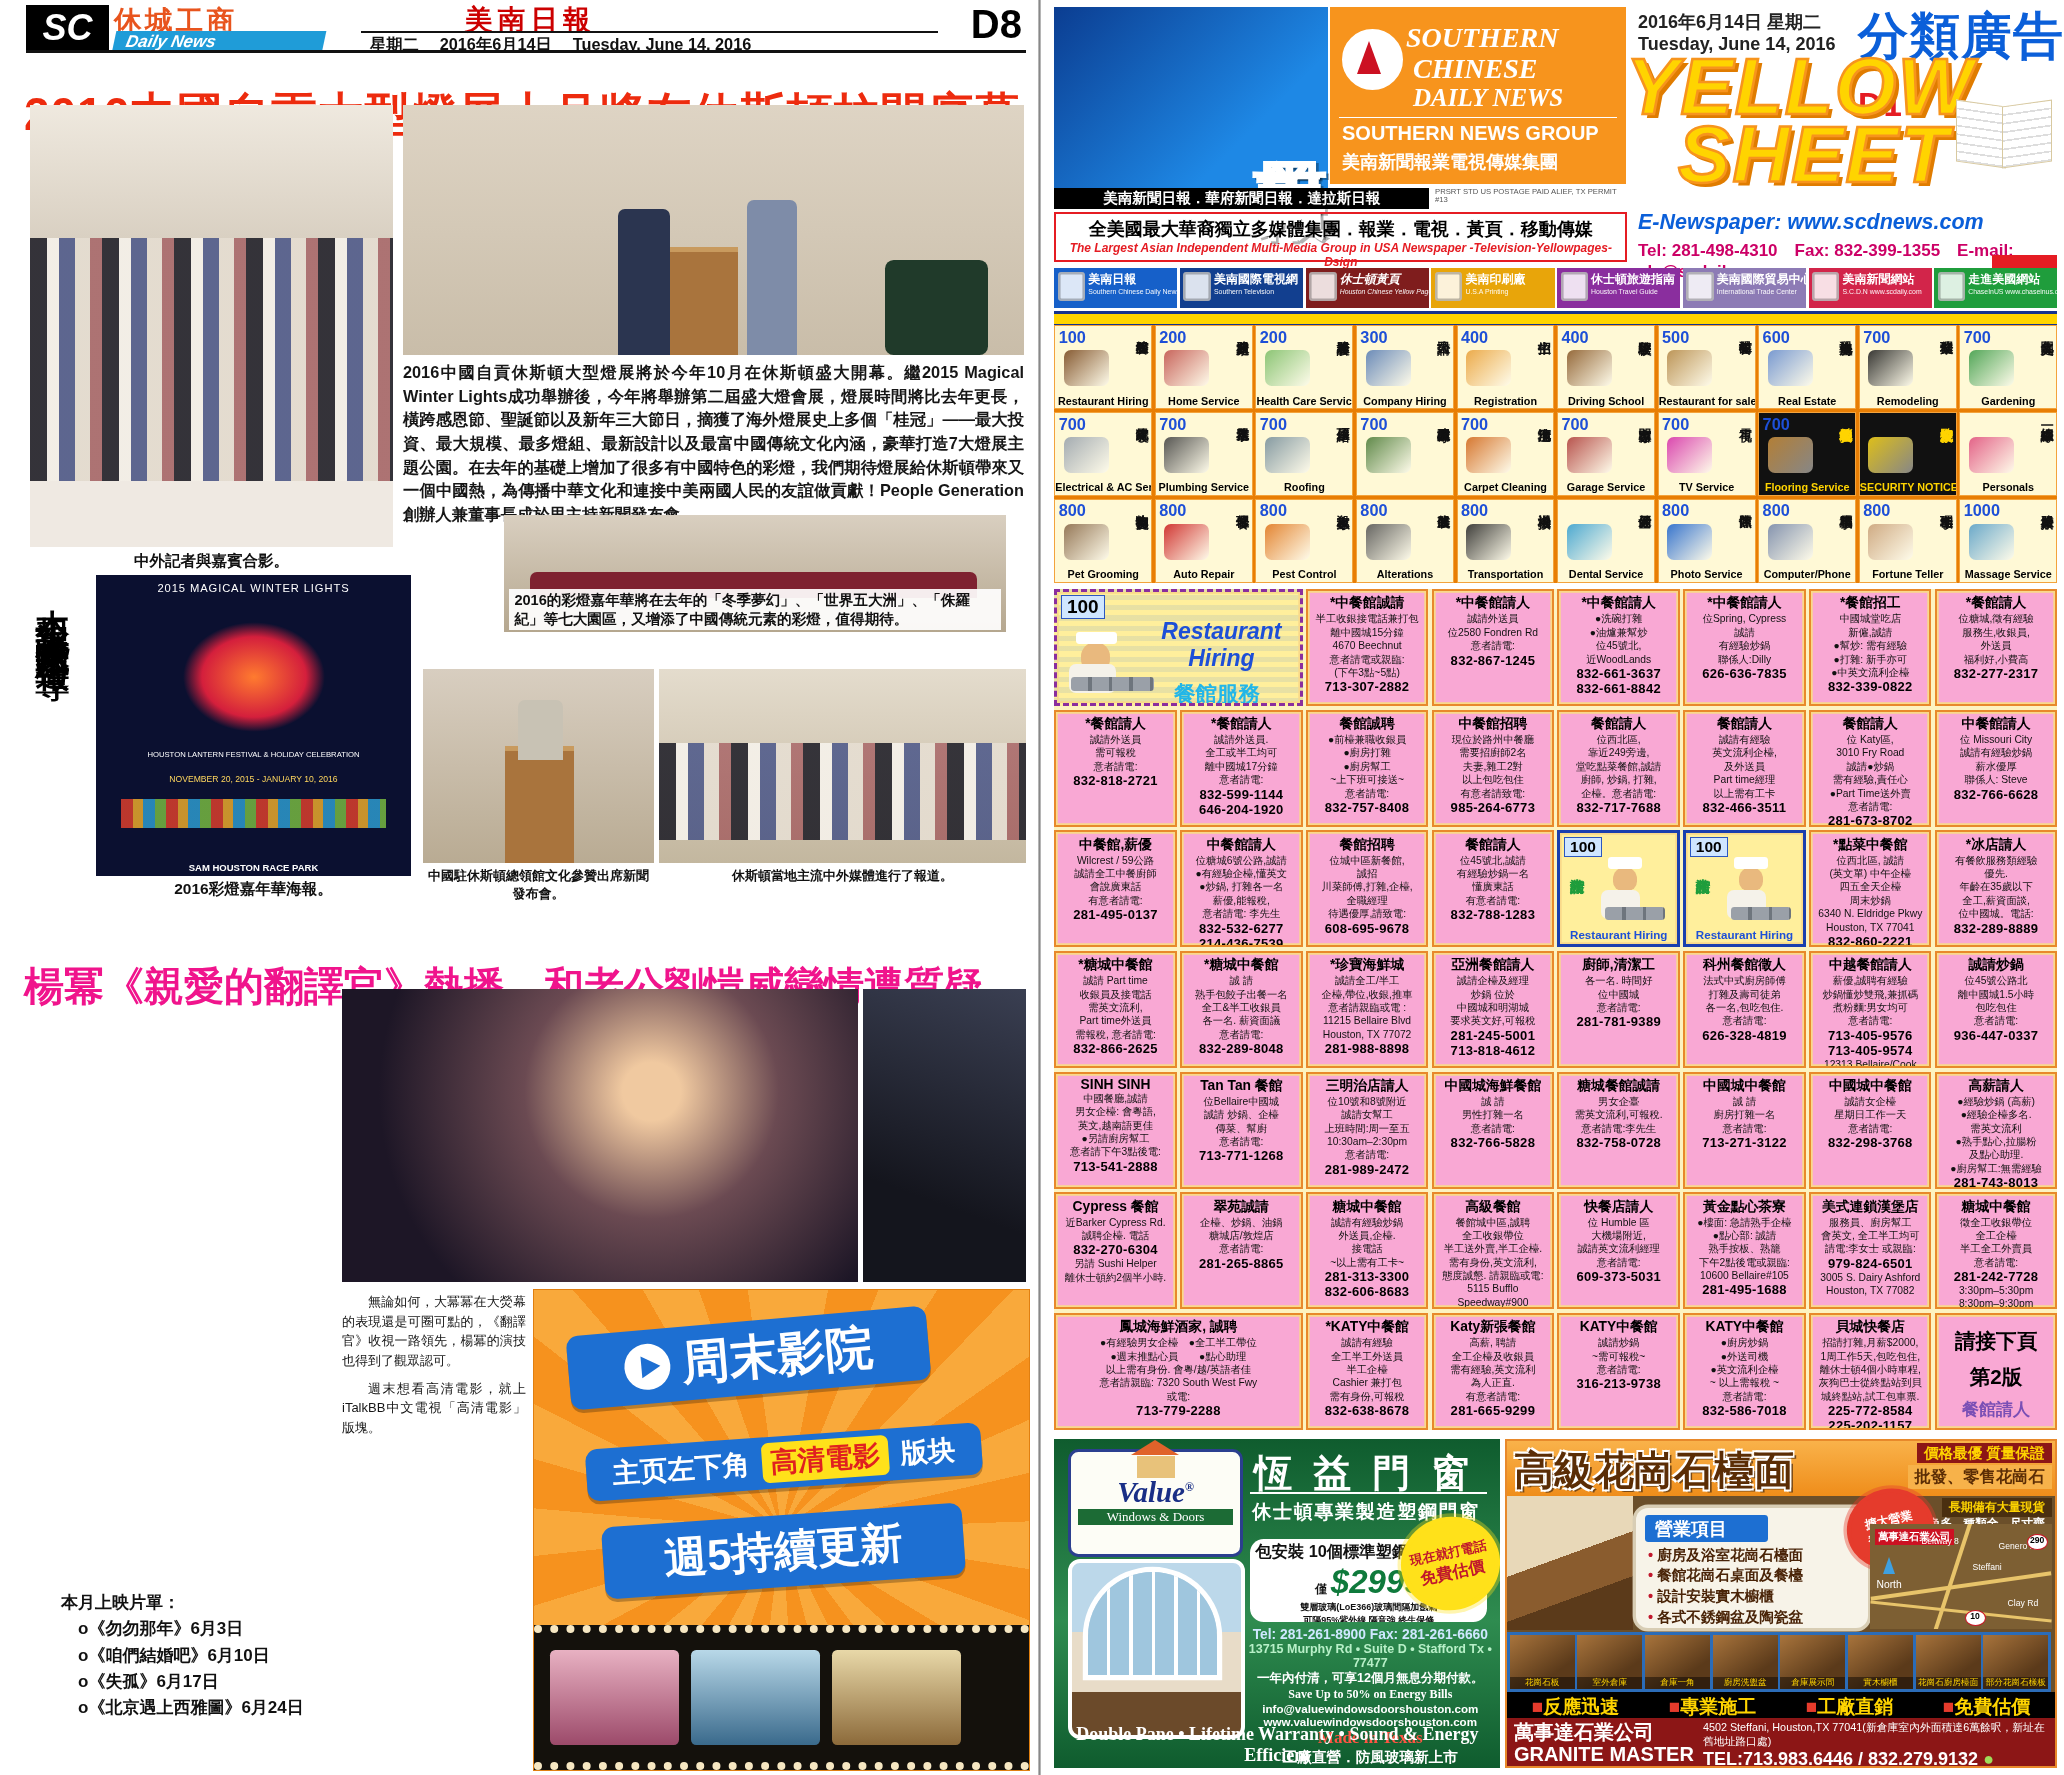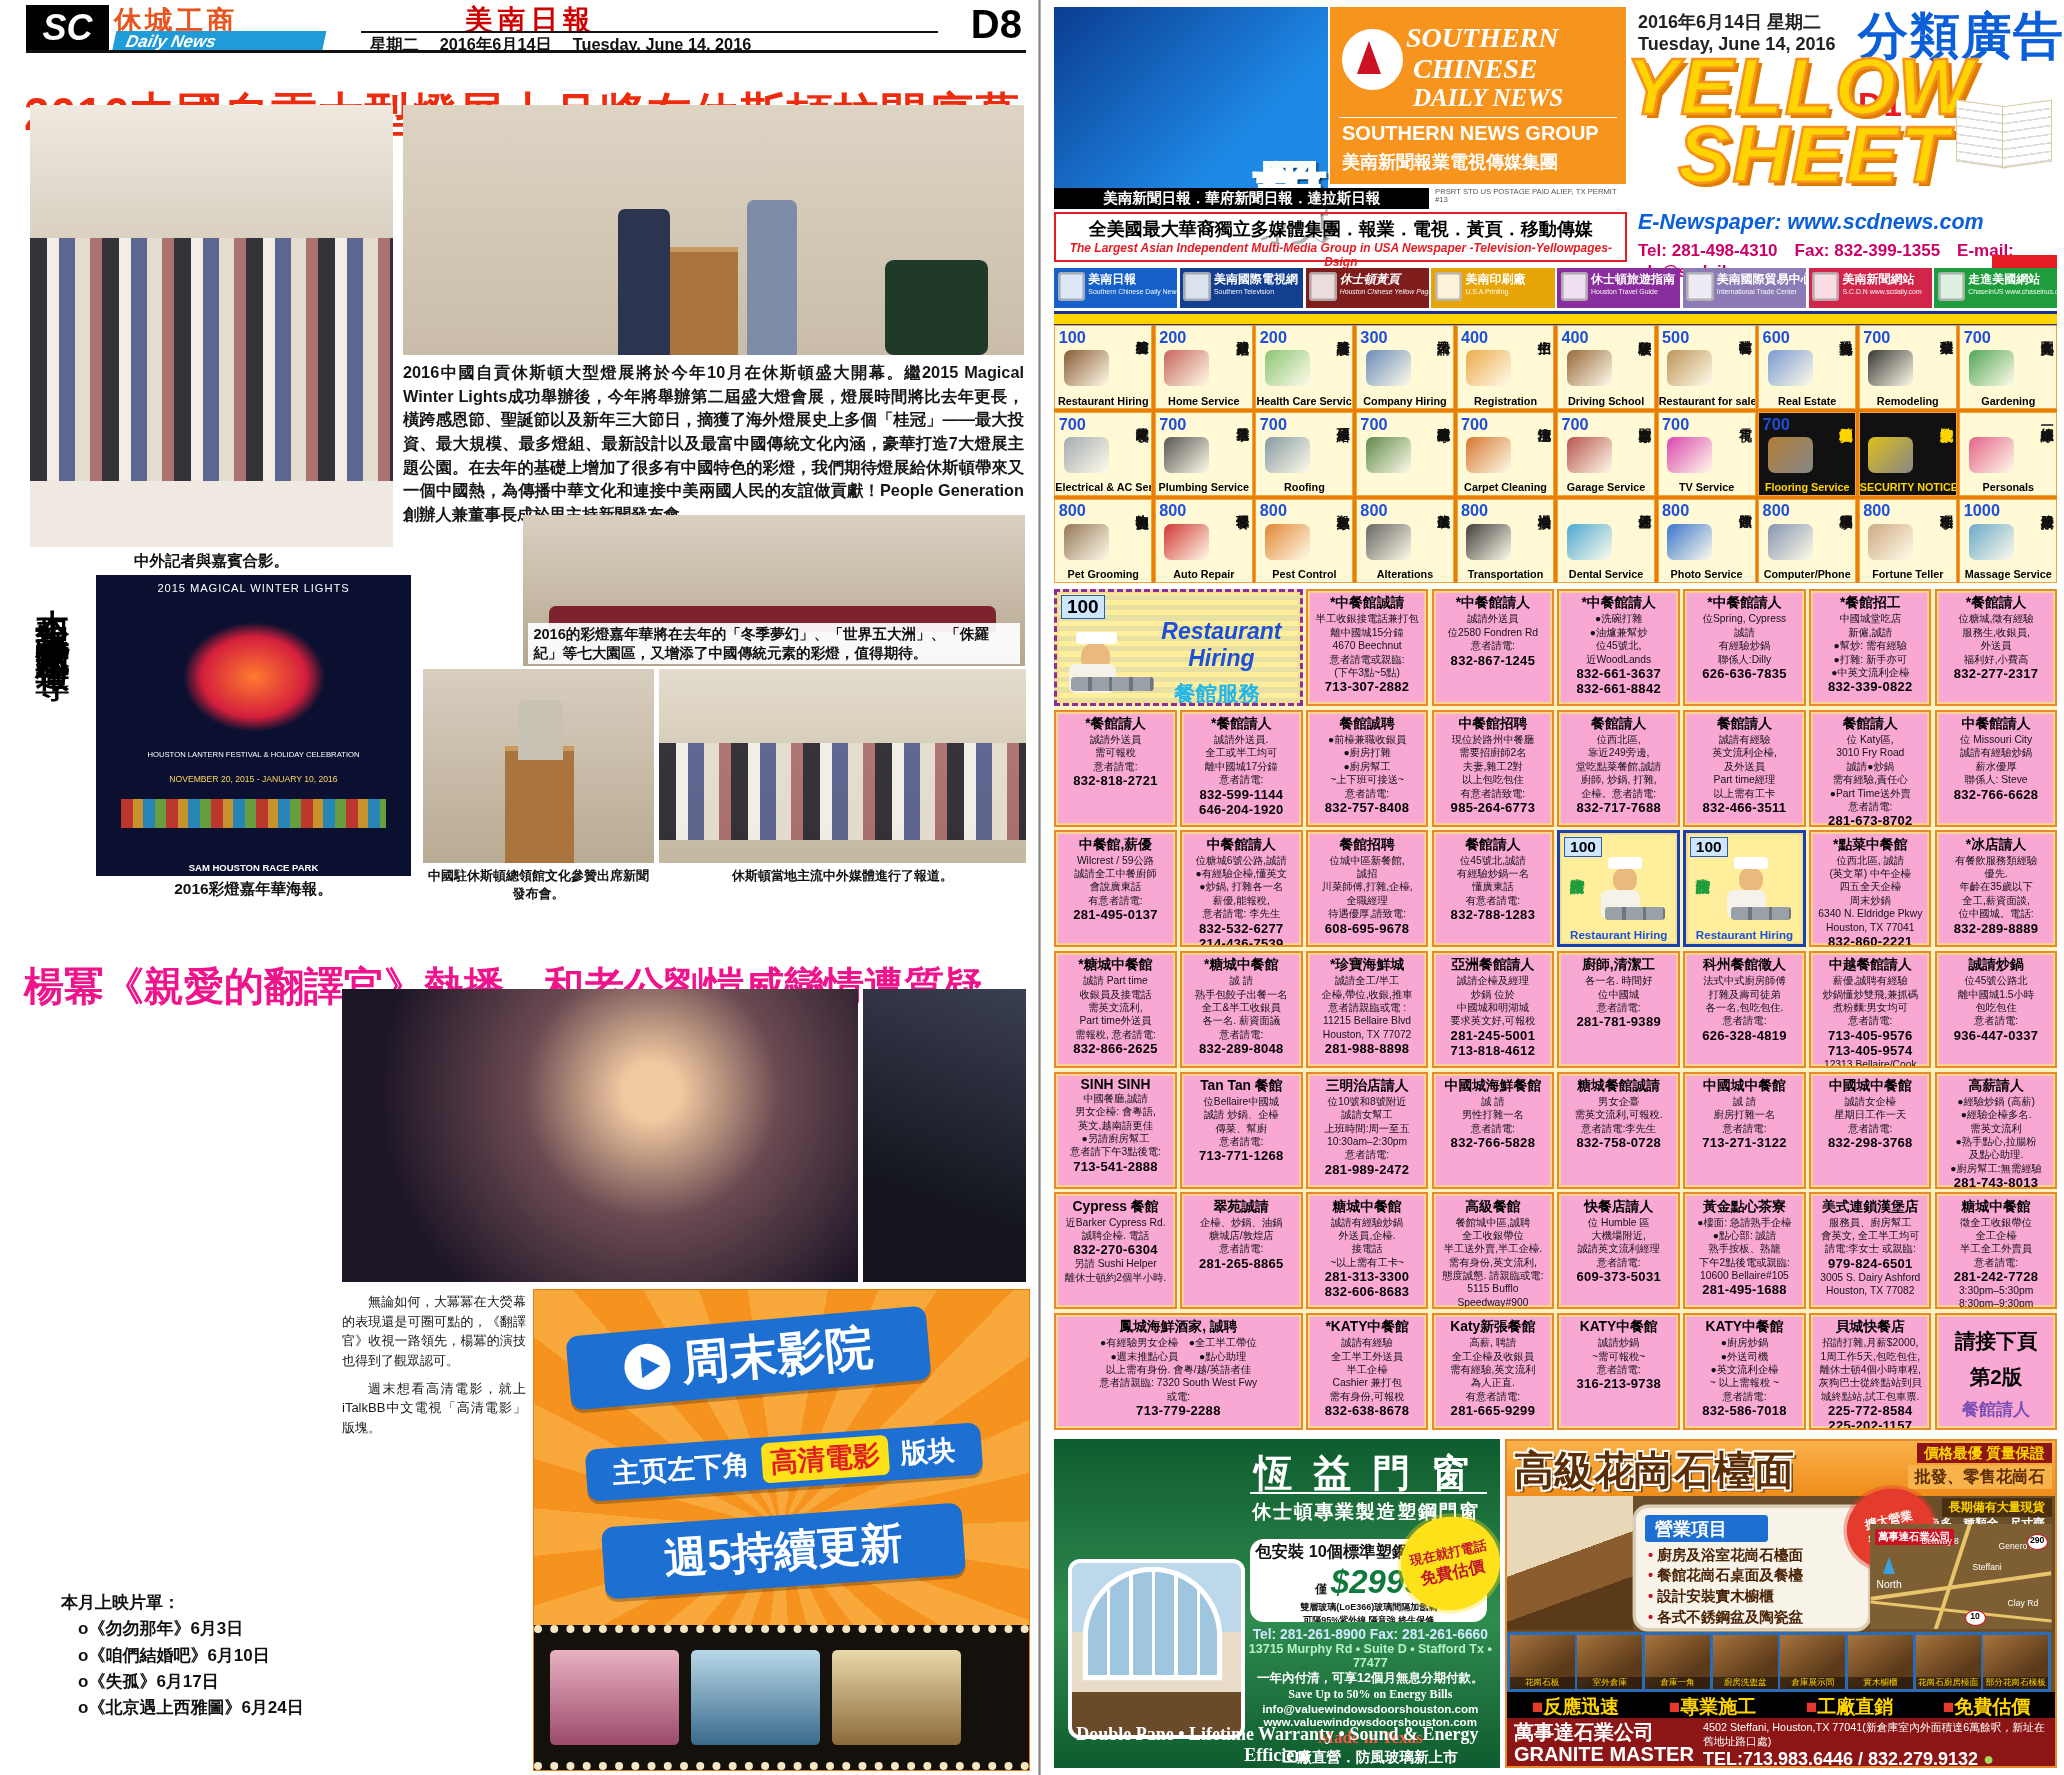--- a/index.html
+++ b/index.html
@@ -190,21 +190,21 @@
 
     <div class="abs photo" style="left:403px;top:105px;width:621px;height:250px;background:linear-gradient(#ded4c4,#c9bda9)">
       <div class="podium" style="left:258px;bottom:0"></div>
       <div class="fig" style="left:215px;bottom:0;width:52px;height:146px;background:#2b3550"></div>
       <div class="fig" style="left:344px;bottom:0;width:50px;height:155px;background:#7e8ca8"></div>
       <div class="fig" style="left:482px;bottom:0;width:103px;height:95px;background:#203a2a;border-radius:8.6px"></div>
     </div>
 
     <div class="abs bodytext just" style="left:403px;top:361px;width:621px;height:148px;font-size:16.3px;line-height:1.45;font-weight:600">2016中國自貢休斯頓大型燈展將於今年10月在休斯頓盛大開幕。繼2015 Magical Winter Lights成功舉辦後，今年將舉辦第二屆盛大燈會展，燈展時間將比去年更長，橫跨感恩節、聖誕節以及新年三大節日，摘獲了海外燈展史上多個「桂冠」——最大投資、最大規模、最多燈組、最新設計以及最富中國傳統文化內涵，豪華打造7大燈展主題公園。在去年的基礎上增加了很多有中國特色的彩燈，我們期待燈展給休斯頓帶來又一個中國熱，為傳播中華文化和連接中美兩國人民的友誼做貢獻！People Generation創辦人兼董事長成於思主持新聞發布會。</div>
 
-    <div class="abs photo" style="left:523px;top:515px;width:502px;height:151px;background:linear-gradient(#d9cfc0,#b5a78f)">
+    <div class="abs photo" style="left:504px;top:515px;width:502px;height:117px;background:linear-gradient(#d9cfc0,#b5a78f)">
       <div class="fig" style="left:26px;bottom:34px;width:447px;height:26px;background:#7e2230"></div>
       <div class="abs caption" style="left:5.2px;right:5.2px;bottom:1.7px;background:rgba(255,255,255,.92);font-size:14.6px;text-align:left;padding:1.7px 5.2px">2016的彩燈嘉年華將在去年的「冬季夢幻」、「世界五大洲」、「侏羅紀」等七大園區，又增添了中國傳統元素的彩燈，值得期待。</div>
     </div>
 
     <div class="abs vtext" style="left:30px;top:582px;height:296px;font-family:'DejaVu Serif',serif;font-weight:900;font-size:34px;letter-spacing:6.9px">本報記者陳鐵梅報導</div>
 
     <div class="abs photo" id="poster" style="left:96px;top:575px;width:315px;height:301px">
       <div class="glow"></div>
       <div class="poster-t" style="top:6.9px;font-size:11.2px;letter-spacing:0.9px">2015 MAGICAL WINTER LIGHTS</div>
       <div class="poster-t" style="top:58%;font-size:7.7px">HOUSTON LANTERN FESTIVAL &amp; HOLIDAY CELEBRATION</div>
@@ -993,20 +993,25 @@
         </div>
         <div class="ad next">
           <div class="at">請接下頁</div>
           <div class="at">第2版</div>
           <div class="purple">餐館請人</div>
           <div class="purple">家庭服務</div>
         </div>
       </div>
 
     <div class="abs" id="value-ad">
+      <div id="v-logo">
+        <div class="house"></div>
+        <div class="vword"><span>Value</span><sup style="font-size:12px">®</sup></div>
+        <div class="vsub">Windows &amp; Doors</div>
+      </div>
       <div class="abs w" style="left:26px;top:117px;font-size:17px;letter-spacing:3.4px;font-weight:700">H O U S T O N</div>
       <div class="abs w nowrap" style="left:200px;top:8.6px;font-weight:900;font-size:38px;letter-spacing:5.2px">恆 益 門 窗</div>
       <div class="abs" style="left:196px;top:53px;width:237px;border-top:2.6px double #fff"></div>
       <div class="abs w nowrap" style="left:198px;top:60px;font-weight:800;font-size:19px;letter-spacing:1.7px">休士頓專業製造塑鋼門窗</div>
       <div class="v-white-panel">
         <div style="font-weight:900;font-size:16.3px;margin-top:1.7px"><span>包安裝 10個標準塑鋼窗</span> <span style="font-weight:400;font-size:9.5px">(低於108 UI)</span></div>
         <div><span style="font-weight:900;font-size:12px">僅</span>
           <span style="color:#0f7a3c;font-weight:900;font-size:33px;font-style:italic">$2999</span></div>
         <div style="font-size:9px;font-weight:700">雙層玻璃(LoE366)玻璃間隔加氬氣</div>
         <div style="font-size:9px;font-weight:700">可隔95%紫外線 隔音強 終生保修</div>

